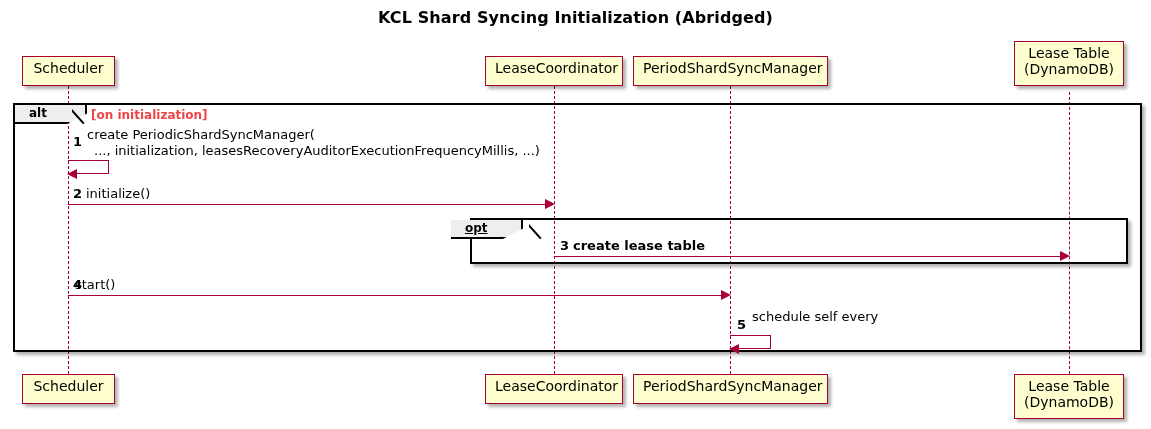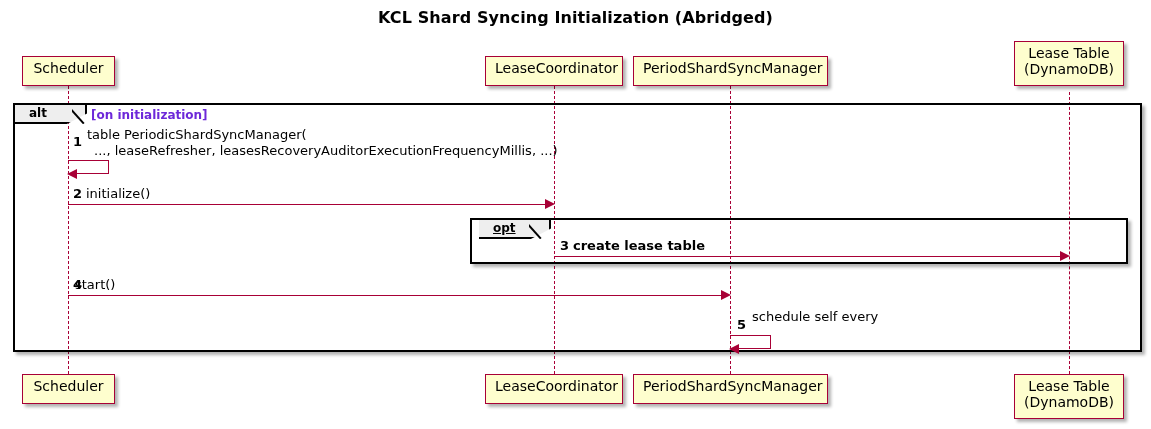--- a/index.html
+++ b/index.html
@@ -96,21 +96,21 @@
     width: 30px;
     height: 30px;
     border-left: 2px solid #000000;
     transform: rotate(-42deg);
     transform-origin: left top;
   }
   .frame-label {
     position: absolute;
     font-size: 12px;
     font-weight: bold;
-    color: #6d28d9;
+    color: #ef4444;
     white-space: nowrap;
   }
 
   
   .msg-line {
     position: absolute;
     height: 0;
     border-top: 1.4px solid #A80036;
   }
   .arrow-right {
@@ -163,26 +163,26 @@
   <div class="lifeline" style="left:554px; top:86px; height:288px;"></div>
   <div class="lifeline" style="left:730px; top:86px; height:288px;"></div>
   <div class="lifeline" style="left:1069px; top:92px; height:282px;"></div>
 
   <div class="frame" style="left:13px; top:103px; width:1129px; height:249px;"></div>
   <div class="frame-tab" style="left:15px; top:105px; width:72px;">alt</div>
   <div class="frame-tab-edge" style="left:72px; top:105px;"></div>
   <div class="frame-label" style="left:91px; top:108px;">[on initialization]</div>
 
   <div class="frame" style="left:470px; top:218px; width:658px; height:46px;"></div>
-  <div class="frame-tab" style="left:479px; top:220px; width:72px;text-decoration:underline;">opt</div>
+  <div class="frame-tab" style="left:451px; top:220px; width:72px;text-decoration:underline;">opt</div>
   <div class="frame-tab-edge" style="left:529px; top:220px;"></div>
 
   <div class="msg-num" style="left:73px; top:134px;">1</div>
-  <div class="msg-text" style="left:87px; top:127px;">table PeriodicShardSyncManager(</div>
-  <div class="msg-text" style="left:94px; top:143px;">..., leaseRefresher, leasesRecoveryAuditorExecutionFrequencyMillis, ...)</div>
+  <div class="msg-text" style="left:87px; top:127px;">create PeriodicShardSyncManager(</div>
+  <div class="msg-text" style="left:94px; top:143px;">..., initialization, leasesRecoveryAuditorExecutionFrequencyMillis, ...)</div>
   <div class="self-loop" style="left:68px; top:160px; width:41px; height:14px;"></div>
   <div class="arrow-left" style="left:67px; top:169px;"></div>
 
   <div class="msg-num" style="left:73px; top:186px;">2</div>
   <div class="msg-text" style="left:86px; top:186px;">initialize()</div>
   <div class="msg-line" style="left:68px; top:204px; width:479px;"></div>
   <div class="arrow-right" style="left:545px; top:199px;"></div>
 
   <div class="msg-num" style="left:560px; top:238px;">3</div>
   <div class="msg-text" style="left:573px; top:238px;font-weight:bold;">create lease table</div>

